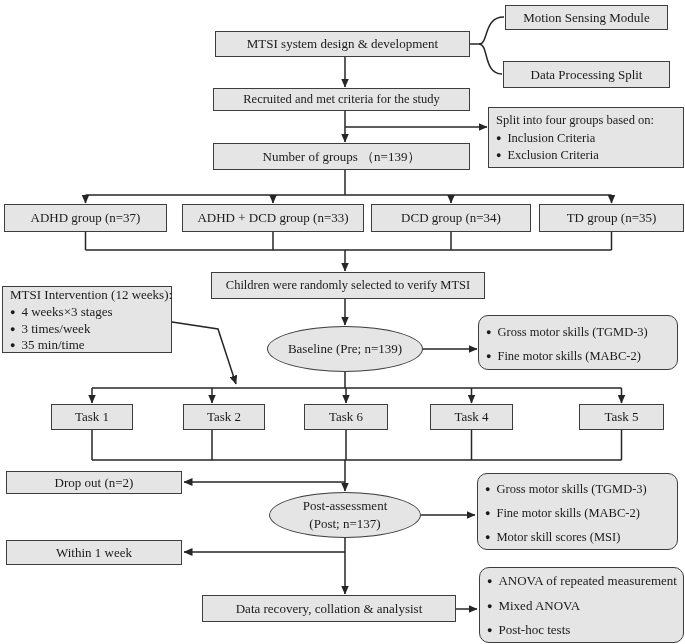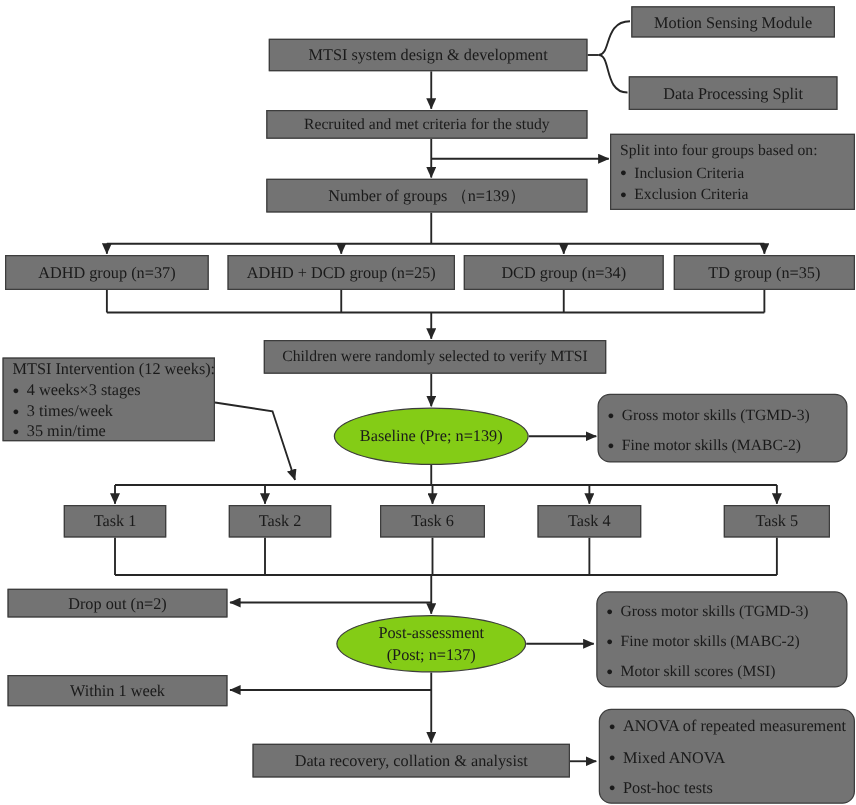--- a/index.html
+++ b/index.html
@@ -6,36 +6,36 @@
   .canvas{
     position:relative;width:685px;height:644px;overflow:hidden;
     background:var(--bg,#ffffff);color:var(--text,#1a1a1a);
     font-family:"Liberation Serif","DejaVu Serif",serif;
   }
   .canvas svg{position:absolute;left:0;top:0;z-index:1;}
   .ln{stroke:var(--line,#262626);stroke-width:1.5;fill:none;}
   #ah path{fill:var(--line,#262626);stroke:none;}
   .box{
     position:absolute;z-index:2;box-sizing:border-box;
-    border:1.7px solid var(--border,#3d3d3d);background:#737373;
+    border:1.7px solid var(--border,#3d3d3d);background:#e5e5e5;
     display:flex;align-items:center;justify-content:center;
     font-size:13px;white-space:nowrap;line-height:1.2;
   }
   .list{
     flex-direction:column;align-items:flex-start;justify-content:center;
     padding:2px 3px 0 7px;font-size:12.5px;
   }
   .tight{line-height:1.42;}
   .spread{line-height:1.92;border-radius:10px;}
   .iv{line-height:1.3;font-size:13px;}
   .iv .ttl{font-size:13px;}
   .b::before{content:"●";font-size:9px;margin-right:6px;vertical-align:1px;}
   .ellipse{
     position:absolute;z-index:2;box-sizing:border-box;
-    border:1.6px solid var(--border,#3d3d3d);border-radius:50%;background:#84cc16;
+    border:1.6px solid var(--border,#3d3d3d);border-radius:50%;background:#e5e5e5;
     display:flex;flex-direction:column;align-items:center;justify-content:center;
     font-size:13px;white-space:nowrap;line-height:1.35;
   }
 </style>
 </head>
 <body style="--line: #262626; --border: #3d3d3d; --text: #1a1a1a; --bg: #ffffff;">
 
 <div class="canvas">
 
   <svg width="685" height="644" viewBox="0 0 685 644">
@@ -100,21 +100,21 @@
 
   <div class="box list tight" style="left:488px;top:107px;width:196px;height:61px">
     <div>Split into four groups based on:</div>
     <div class="b">Inclusion Criteria</div>
     <div class="b">Exclusion Criteria</div>
   </div>
 
   <div class="box" style="left:213px;top:143px;width:257px;height:27px">Number of groups （n=139）</div>
 
   <div class="box" style="left:4px;top:204px;width:163px;height:28px">ADHD group (n=37)</div>
-  <div class="box" style="left:182px;top:204px;width:182px;height:28px">ADHD + DCD group (n=25)</div>
+  <div class="box" style="left:182px;top:204px;width:182px;height:28px">ADHD + DCD group (n=33)</div>
   <div class="box" style="left:371px;top:204px;width:160px;height:28px">DCD group (n=34)</div>
   <div class="box" style="left:539px;top:204px;width:145px;height:28px">TD group (n=35)</div>
 
   <div class="box" style="left:211px;top:272px;width:274px;height:27px;font-size:12.5px">Children were randomly selected to verify MTSI</div>
 
   <div class="box list iv" style="left:2px;top:286px;width:170px;height:67px">
     <div class="ttl">MTSI Intervention (12 weeks):</div>
     <div class="b">4 weeks×3 stages</div>
     <div class="b">3 times/week</div>
     <div class="b">35 min/time</div>

